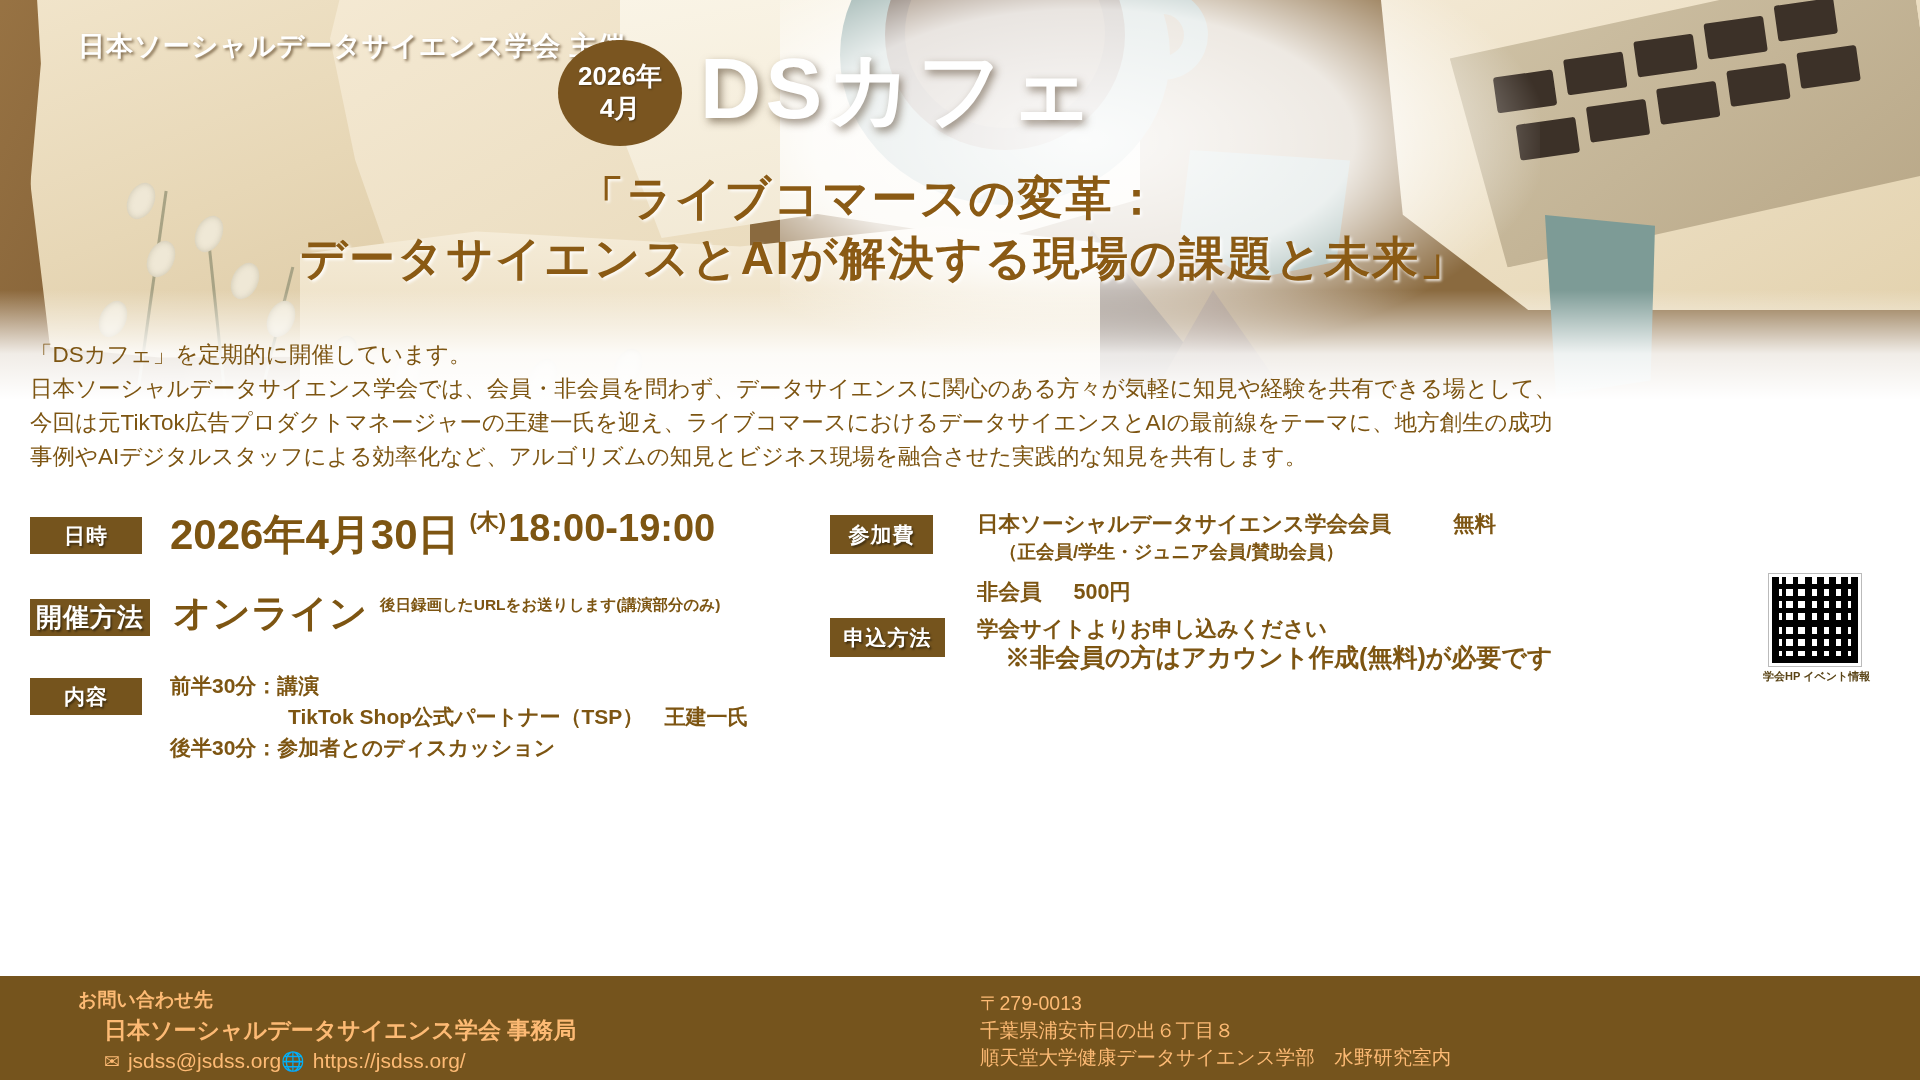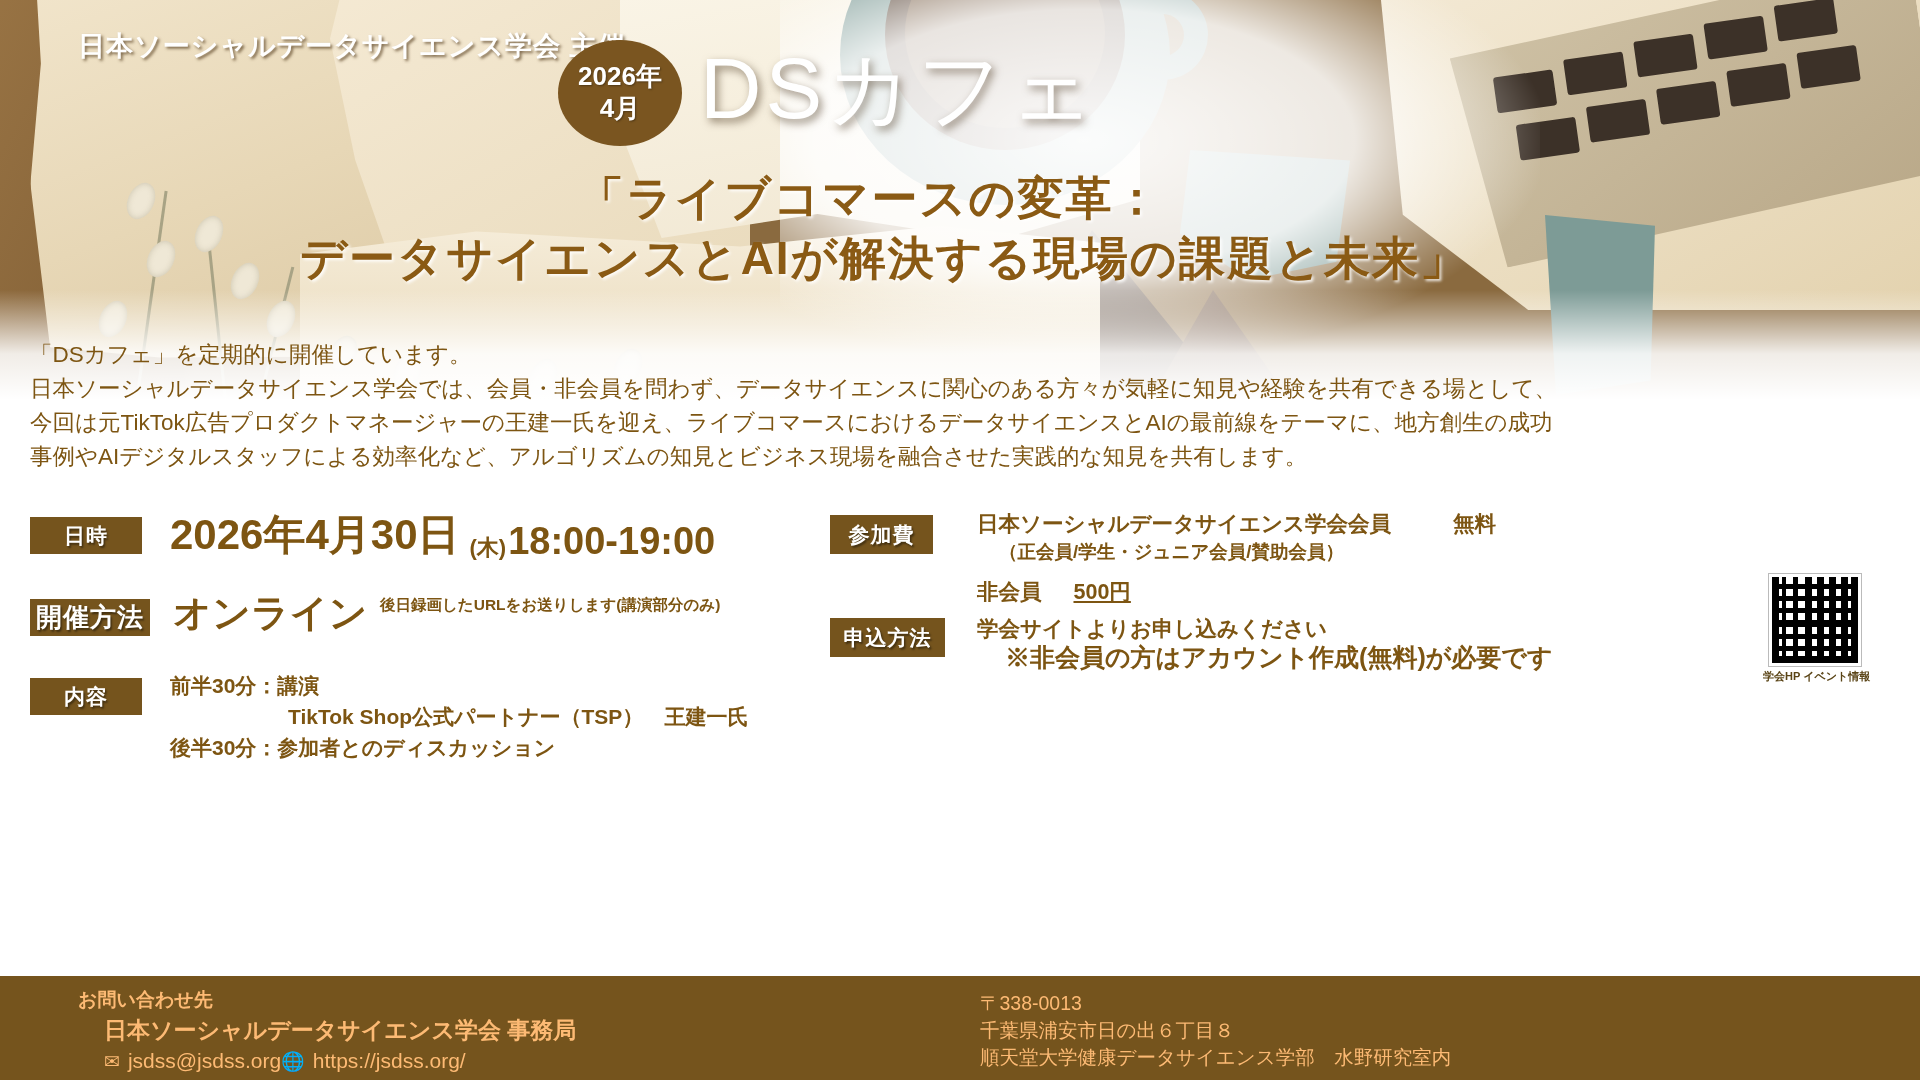--- a/index.html
+++ b/index.html
@@ -143,21 +143,21 @@
   .date-badge {
     position: absolute; left: 558px; top: 40px;
     width: 124px; height: 106px; border-radius: 50%;
     background: #7a5520;
     display: flex; flex-direction: column; align-items: center; justify-content: center;
     color: #fff; font-weight: bold; font-size: 26px; line-height: 1.22;
     text-shadow: 1px 1px 2px rgba(0,0,0,.35);
   }
   .ds-cafe {
     position: absolute; left: 700px; top: 32px;
-    font-size: 85px; font-weight: normal; color: #ffffff;
+    font-size: 85px; font-weight: bold; color: #ffffff;
     letter-spacing: 4px; white-space: nowrap;
     text-shadow: 3px 4px 8px rgba(70,50,25,.55);
   }
   .title-line {
     position: absolute;
     color: #8a5a14; font-weight: bold; white-space: nowrap;
     text-shadow: 2px 2px 3px rgba(255,255,255,.85);
   }
   .title1 { left: 578px; top: 168px; font-size: 46px; letter-spacing: 2px; }
   .title2 { left: 300px; top: 228px; font-size: 46px; letter-spacing: 2px; }
@@ -175,21 +175,21 @@
     background: #75541d; color: #fff; font-weight: bold;
     display: flex; align-items: center; justify-content: center;
     text-shadow: 1.5px 1.5px 2px rgba(0,0,0,.45);
     letter-spacing: 1px;
   }
 
   .tag-nichiji { left: 30px; top: 517px; width: 112px; height: 37px; font-size: 21px; position:absolute; }
   .val-nichiji {
     position: absolute; left: 170px; top: 507px;
     color: #7d5512; font-weight: bold; white-space: nowrap;
-    display:flex; align-items: flex-end;
+    display:flex; align-items: flex-start;
   }
   .val-nichiji .big { font-size: 42px; }
   .val-nichiji .dow { font-size: 22px; margin: 0 2px 0 10px; }
   .val-nichiji .time { font-size: 38px; }
 
   .tag-houhou { position:absolute; left: 30px; top: 599px; width: 120px; height: 37px; font-size: 26px; }
   .val-houhou {
     position: absolute; left: 173px; top: 588px;
     font-size: 38px; font-weight: bold; color: #7d5512; white-space: nowrap;
   }
@@ -206,21 +206,21 @@
   .val-naiyou .indent { padding-left: 118px; }
 
   .tag-sankahi { position:absolute; left: 830px; top: 515px; width: 103px; height: 39px; font-size: 21px; }
   .val-sankahi {
     position: absolute; left: 977px; top: 510px;
     color: #7d5512; font-weight: bold; line-height: 28px; font-size: 21.5px;
   }
   .val-sankahi .sub { font-size: 18.5px; padding-left: 22px; }
   .val-sankahi .free { padding-left: 56px; }
   .val-sankahi .nonmem { margin-top: 12px; font-size: 21.5px; }
-  .val-sankahi .nonmem .amt { padding-left: 26px; text-decoration: underline; }
+  .val-sankahi .nonmem .amt { padding-left: 26px; }
 
   .tag-moushikomi { position:absolute; left: 830px; top: 618px; width: 115px; height: 39px; font-size: 21px; }
   .val-moushikomi {
     position: absolute; left: 977px; top: 615px;
     color: #7d5512; font-weight: bold; line-height: 28px; font-size: 21.5px;
   }
   .val-moushikomi .sub { font-size: 25px; padding-left: 28px; }
 
   
   .qr-wrap { position: absolute; left: 1763px; top: 574px; width: 104px; text-align: center; }
@@ -375,17 +375,17 @@
     <div class="f-contact">
       <span>
         <span class="ico">✉</span><span>jsdss@jsdss.org</span>
       </span>
       <span>
         <span class="ico">🌐</span><span>https://jsdss.org/</span>
       </span>
     </div>
   </div>
   <div class="f-right">
-    <div>〒338-0013</div>
+    <div>〒279-0013</div>
     <div>千葉県浦安市日の出６丁目８</div>
     <div>順天堂大学健康データサイエンス学部　水野研究室内</div>
   </div>
 </div>
 
 </body></html>

